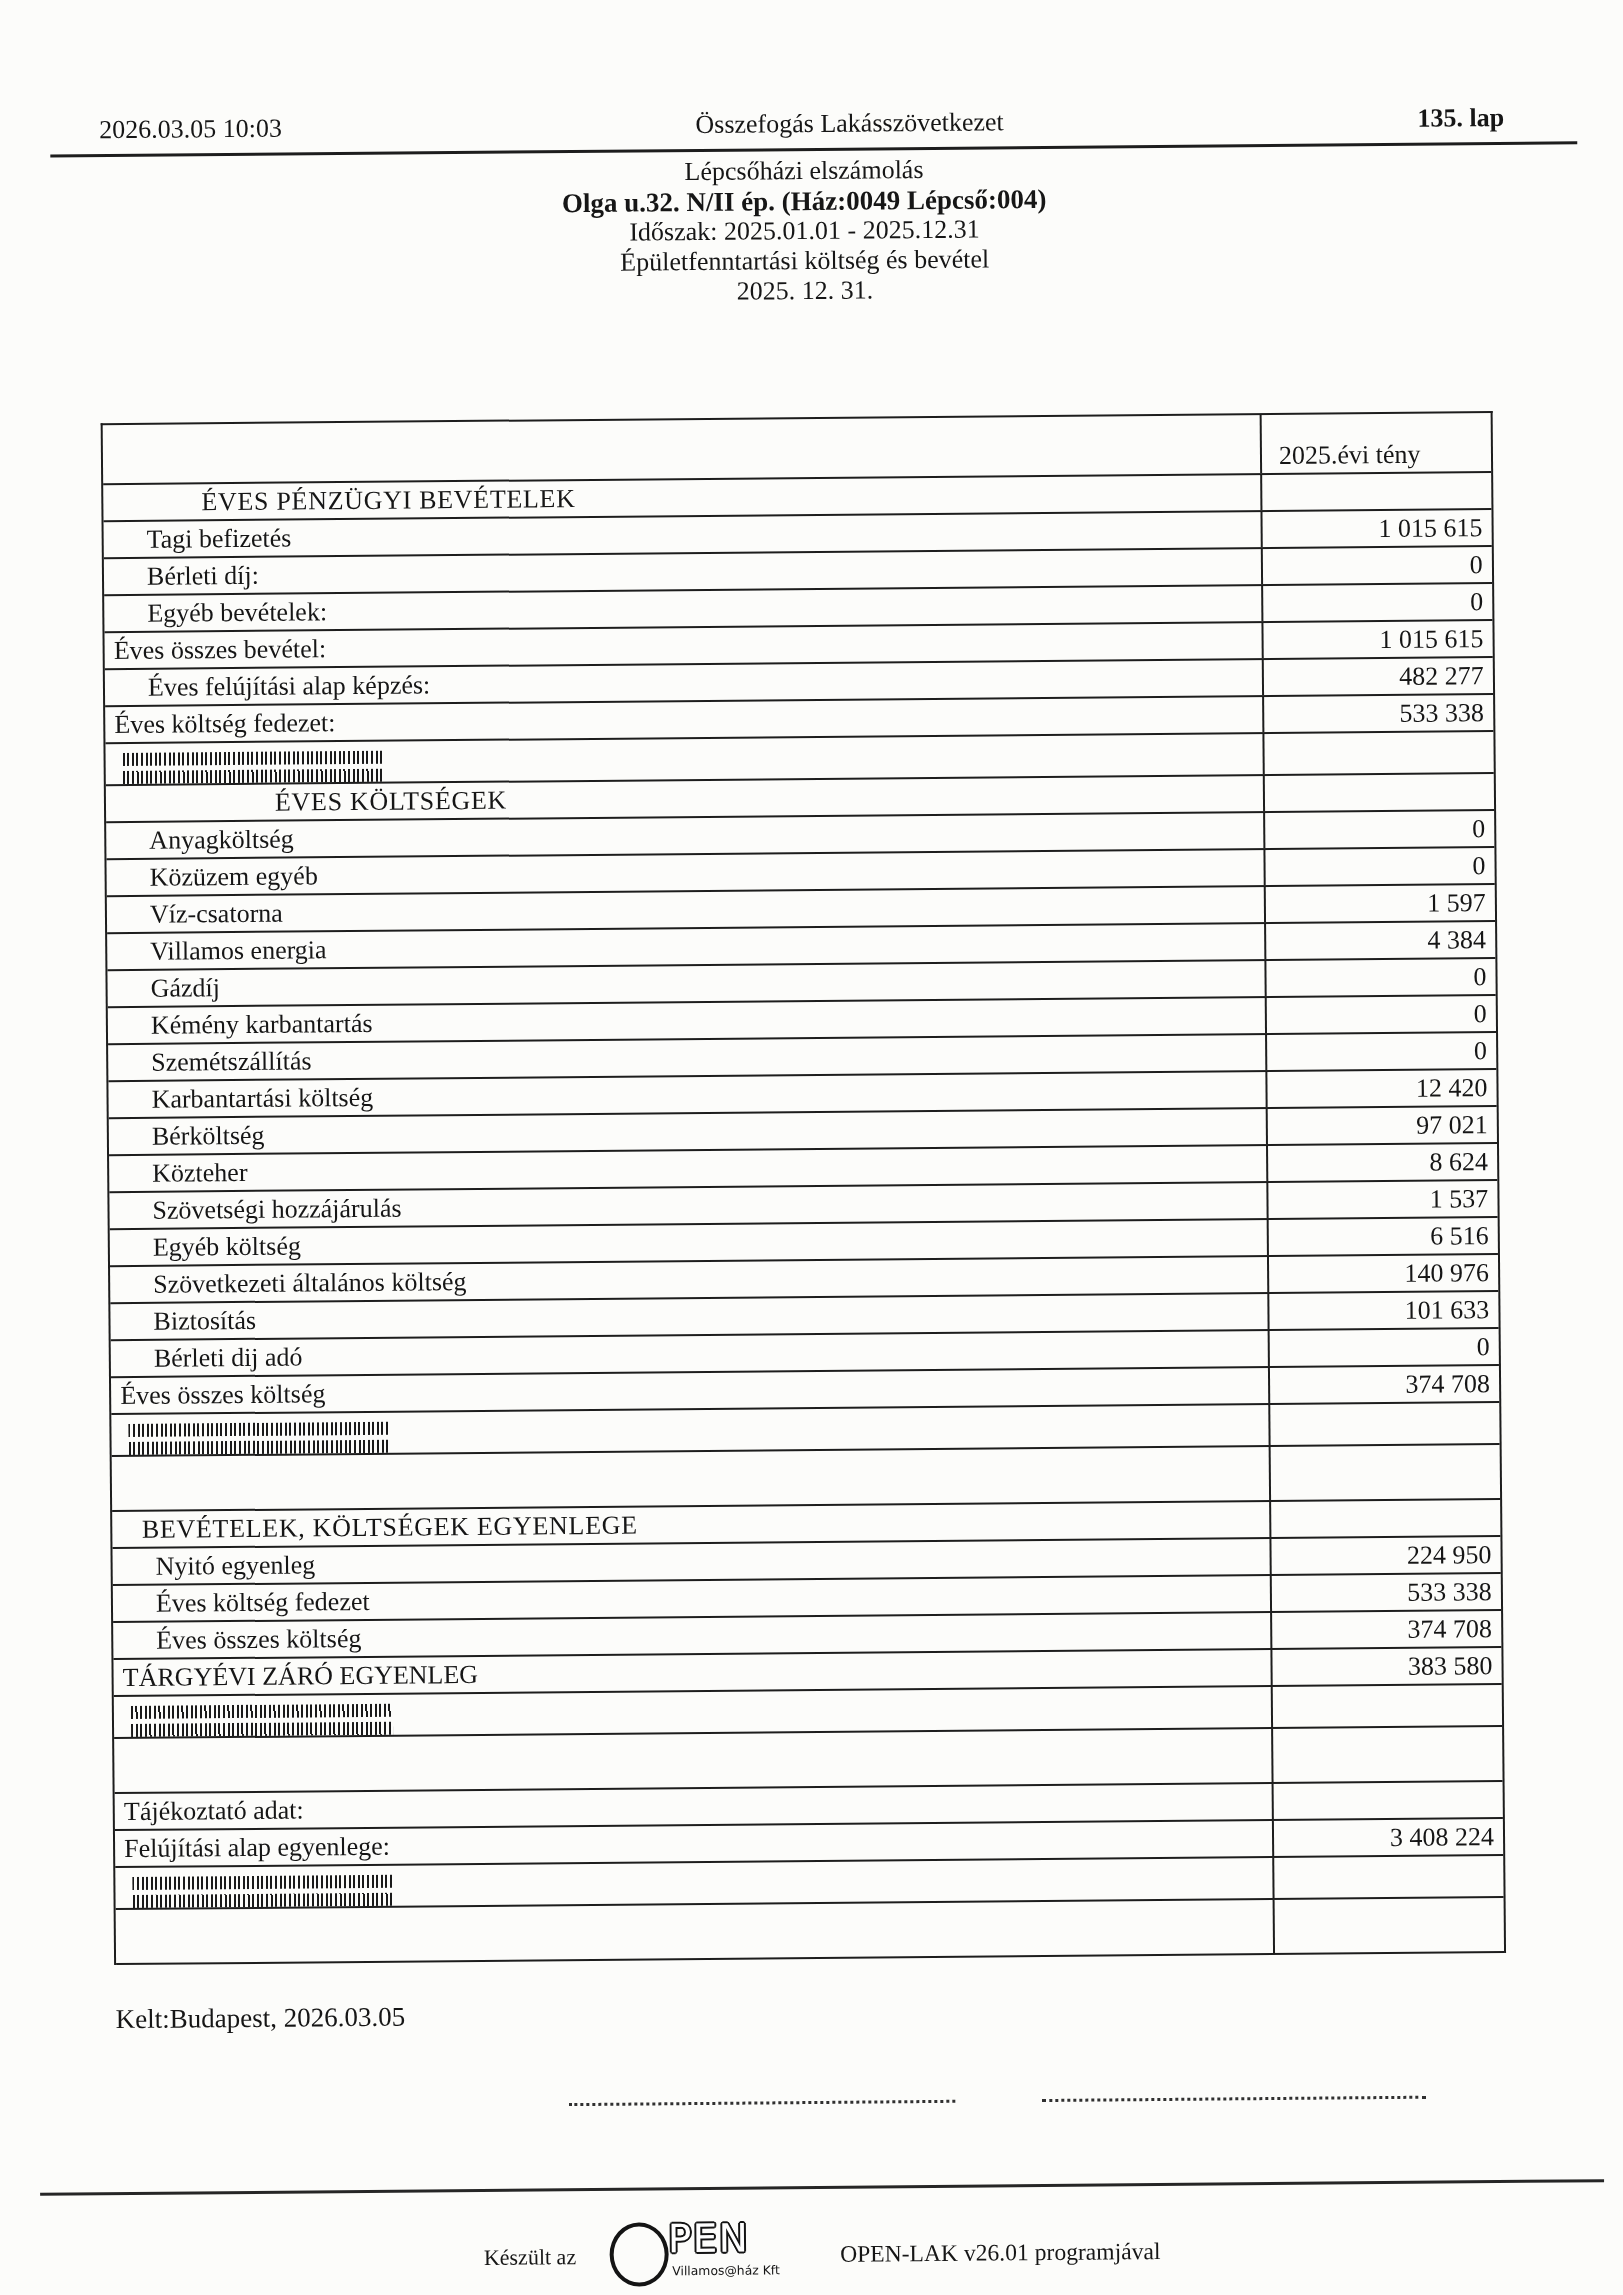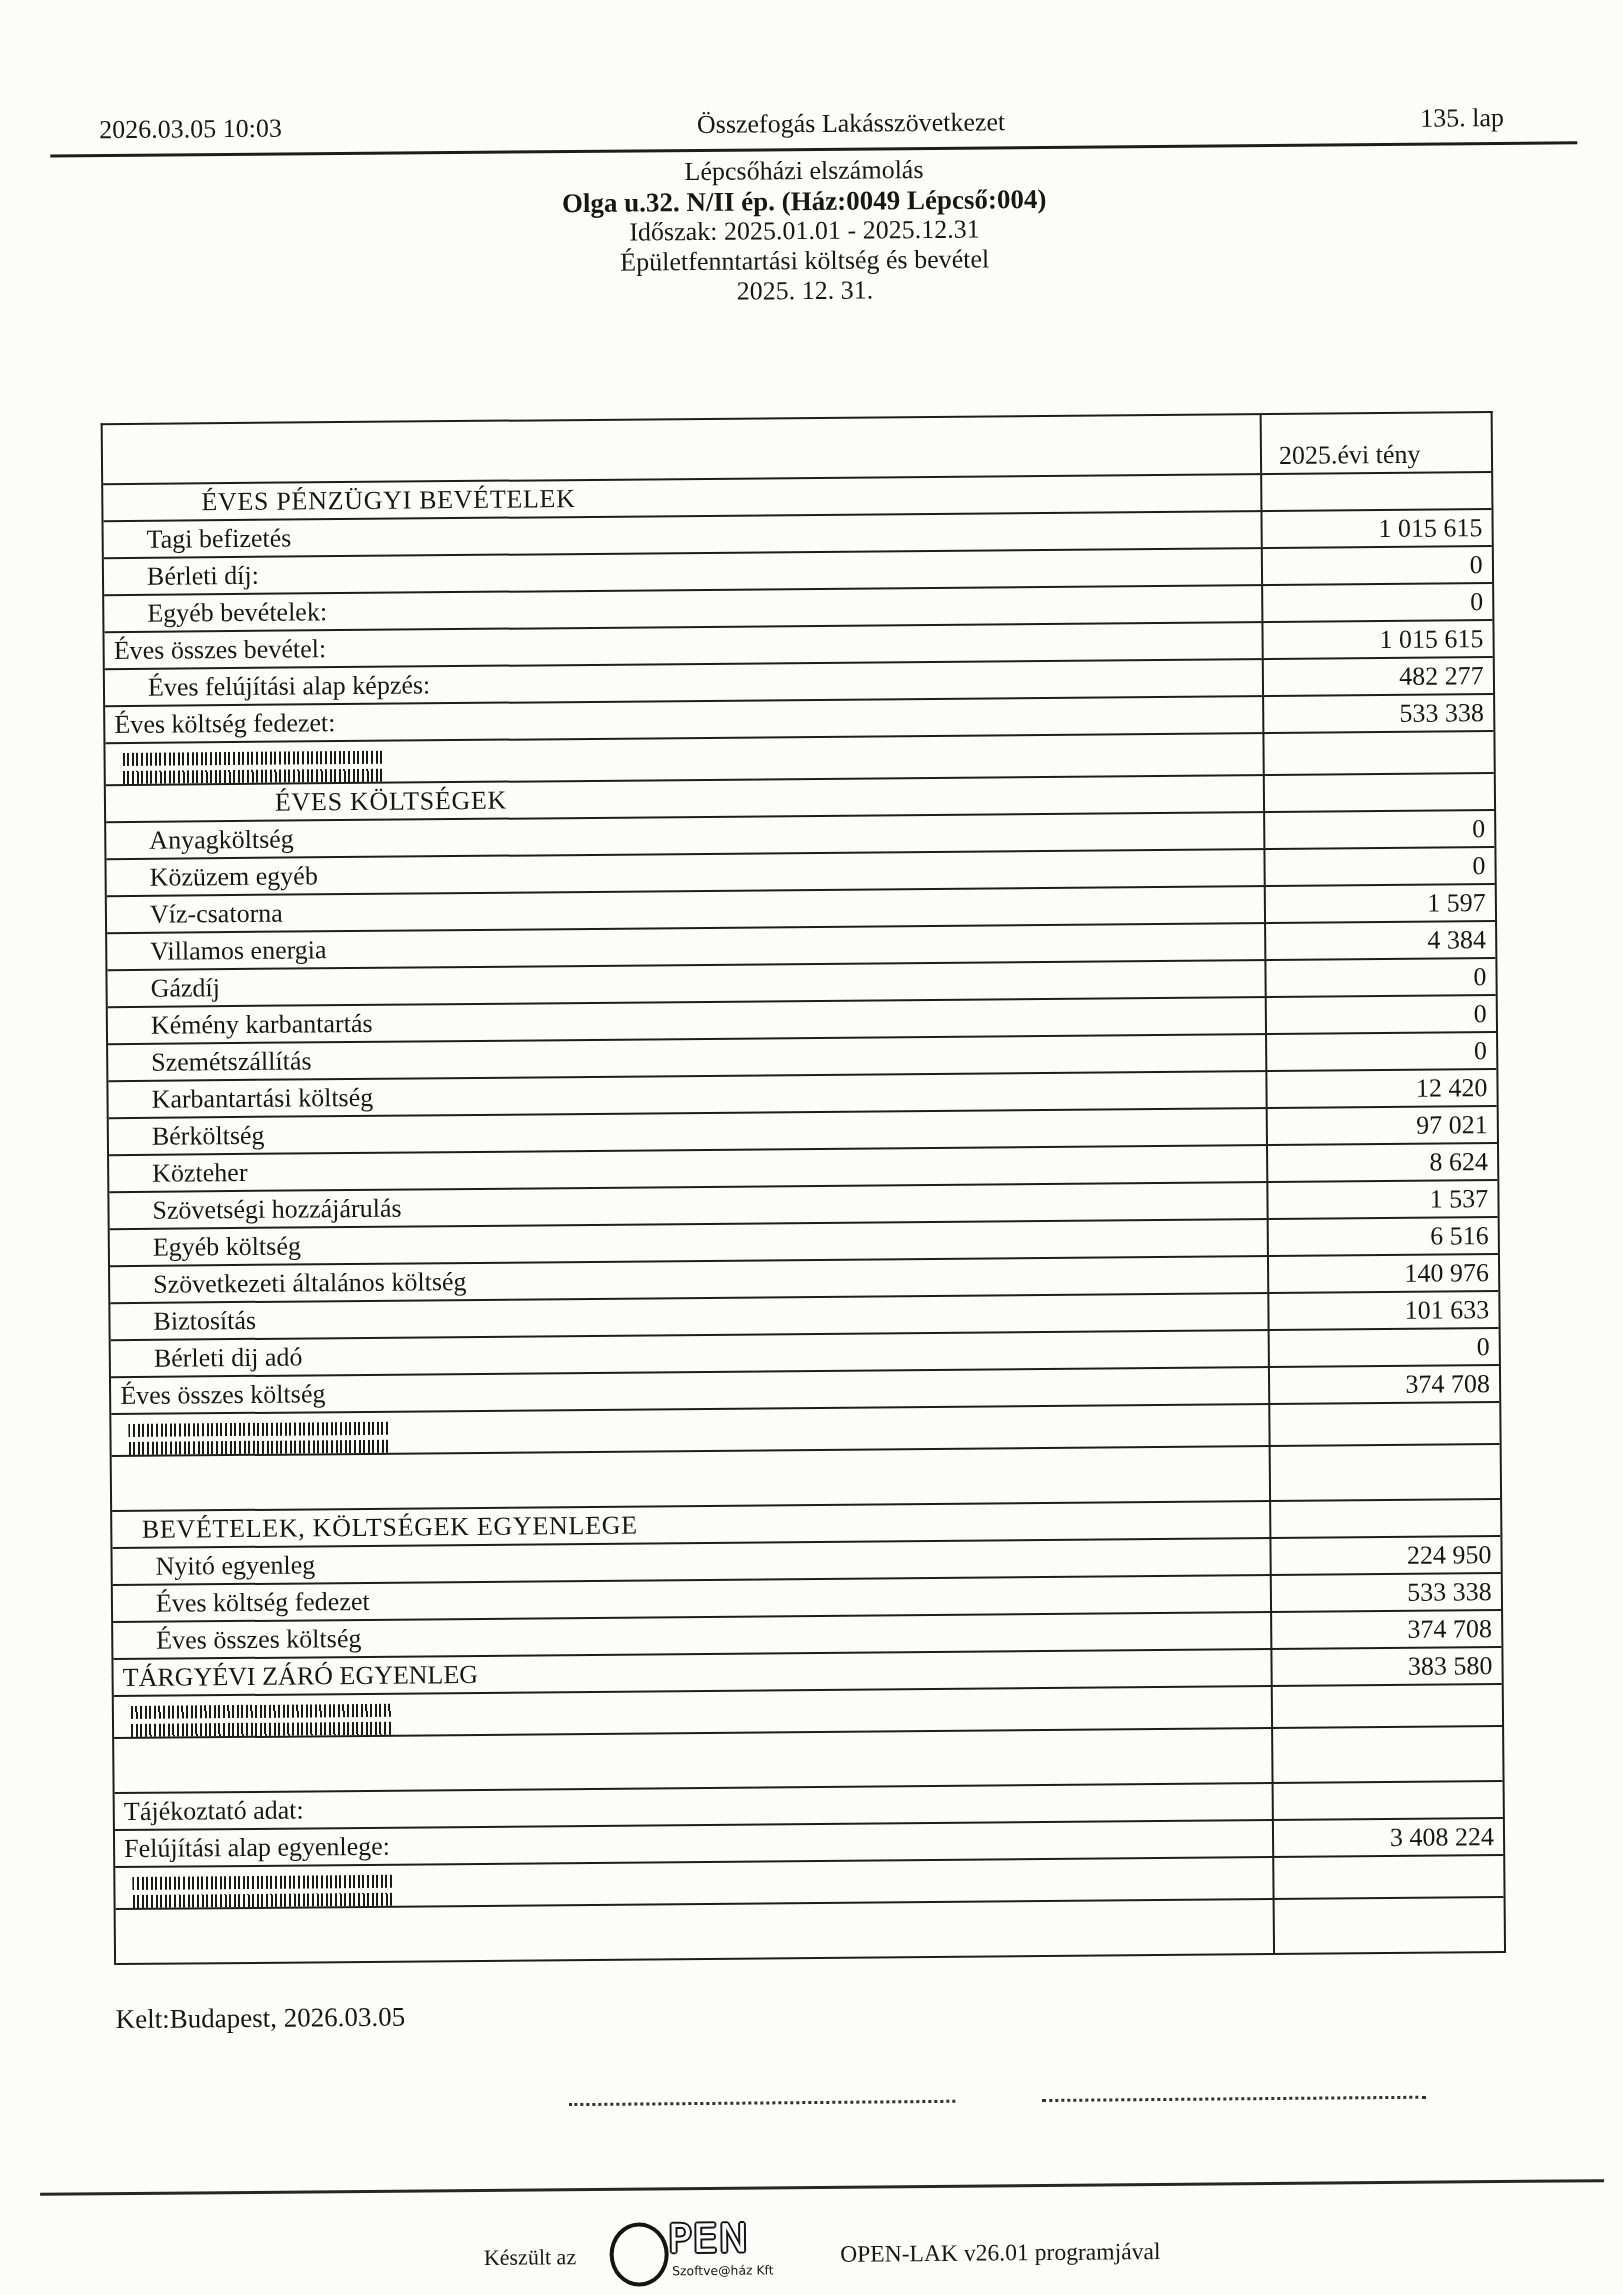--- a/index.html
+++ b/index.html
@@ -9,21 +9,21 @@
     background:#fcfcfa; color:#161616; overflow:hidden;
     font-family:"Liberation Serif","DejaVu Serif",serif;
   }
   .content { position:absolute; inset:0; transform:rotate(-0.5deg); transform-origin:50% 45%; }
 
   
   .hdr { position:absolute; top:109px; left:107px; right:111px;
          display:flex; align-items:baseline; font-size:26px; }
   .hdr-dt { white-space:nowrap; }
   .hdr-org { flex:1; text-align:center; }
-  .hdr-pg { white-space:nowrap; }
+  .hdr-pg { white-space:nowrap;font-weight:bold; }
   .hdr-rule { position:absolute; top:148px; left:58px; right:38px; height:2.6px; background:#1d1d1d; }
 
   
   .titles { position:absolute; top:156px; left:0; right:0; text-align:center;
             font-size:26px; line-height:30px; }
   .titles .b { font-weight:bold; font-size:27px; }
 
   
   .tbl { position:absolute; top:417px; left:106px; width:1392px;
          border:2px solid #1d1d1d; border-bottom:none; }
@@ -270,20 +270,20 @@
     <div class="sig sig-left"></div>
     <div class="sig sig-right"></div>
 
     <div class="f-rule"></div>
 
     <div class="foot">
       <span class="made">Készült az</span>
       <span class="logo">
         <span class="logo-circle"></span>
         <span class="logo-letters">PEN</span>
-        <span class="logo-sub">Szoftve@ház Kft</span>
+        <span class="logo-sub">Villamos@ház Kft</span>
       </span>
       <span class="prog">OPEN-LAK v26.01 programjával</span>
     </div>
 
   </div>
 </div>
 
 
 </body></html>

